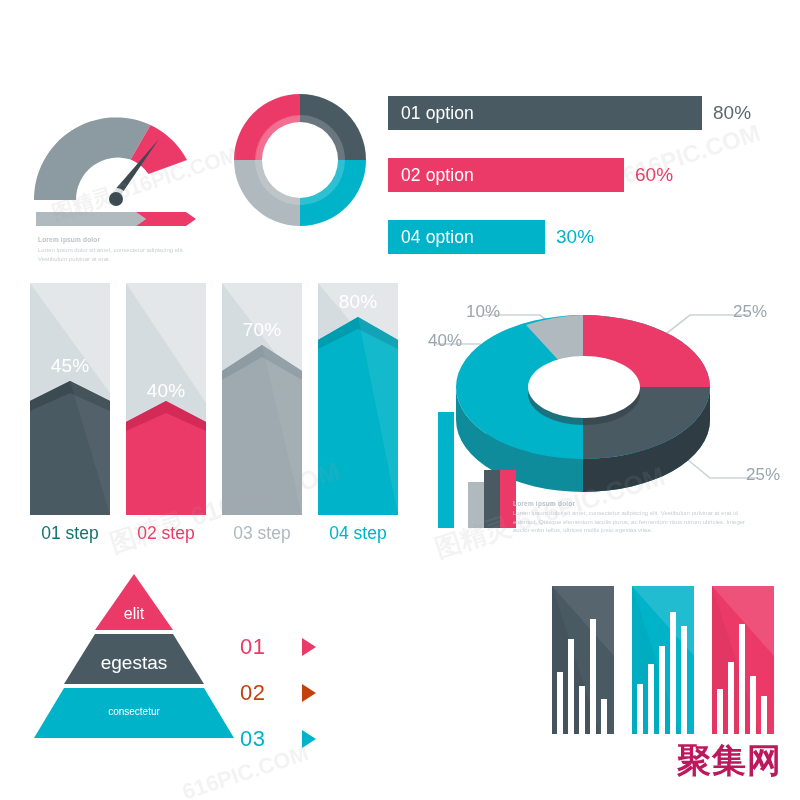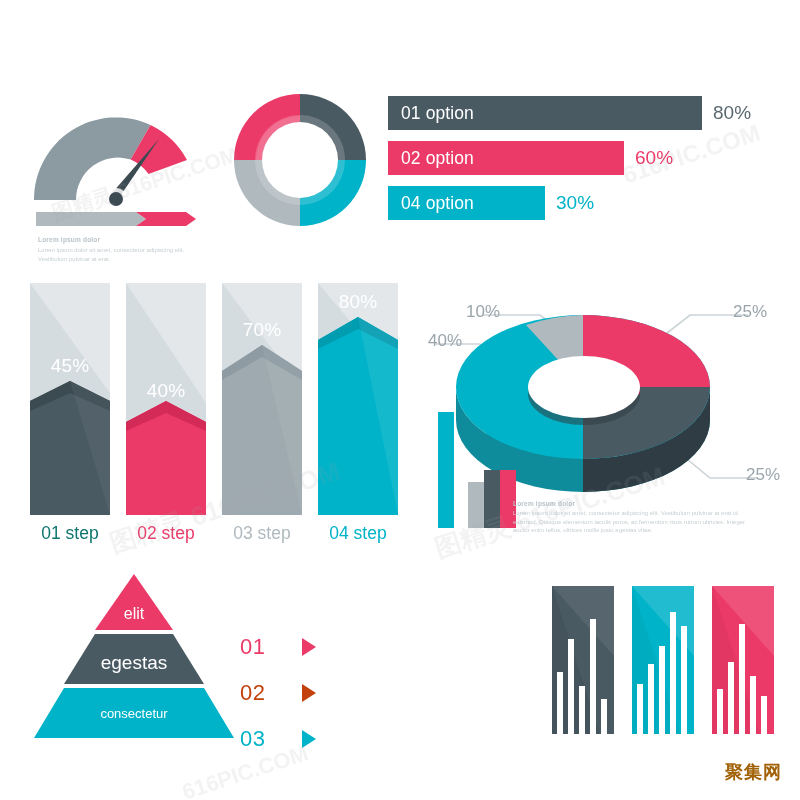--- a/index.html
+++ b/index.html
@@ -27,21 +27,21 @@
   #gauge-svg { position:absolute; left:0; top:0; }
   #gauge-bar { position:absolute; left: 10px; top: 126px; width: 160px; height: 18px; }
   #gauge-text { position: absolute; left: 12px; top: 152px; width: 165px; }
   #gauge-text .lorem-h { margin-bottom: 3px; }
 
   
   #donut-flat { left: 230px; top: 82px; width: 140px; height: 150px; }
 
   
   #options { left: 388px; top: 92px; width: 390px; }
-  .opt-row { position: relative; height: 42px; margin-bottom: 3px; display: flex; align-items: center; }
+  .opt-row { position: relative; height: 42px; margin-bottom: 20px; display: flex; align-items: center; }
   .opt-bar {
     height: 34px; display: flex; align-items: center;
     padding-left: 13px; color: #ffffff;
     font-size: 17.5px; letter-spacing: .1px;
   }
   .opt-val { font-size: 19px; margin-left: 11px; white-space: nowrap; }
 
   
   #steps { left: 30px; top: 283px; width: 370px; height: 270px; }
   .step-col { position: absolute; top: 0; width: 80px; height: 232px; }
@@ -83,21 +83,21 @@
   .panel { position: absolute; top: 0; width: 62px; height: 148px; }
 
   
   .wm {
     position: absolute; color: rgba(160,165,170,.13);
     font-weight: 700; pointer-events: none; user-select: none;
     white-space: nowrap;
   }
   #logo {
     position: absolute; right: 18px; bottom: 16px;
-    font-size: 18px; font-weight: 700; color: #a16207;
+    font-size: 34px; font-weight: 700; color: #be185d;
     letter-spacing: 1px;
     margin-top: 17px;
   }
 </style>
 </head>
 <body>
 
 <div id="canvas">
 
   <div class="abs" id="gauge-block">
@@ -256,21 +256,21 @@
   </div>
 
   <div class="abs" id="pyramid-block">
     <svg width="200" height="168" viewBox="0 0 200 168" style="position:absolute;left:0;top:0">
       <path d="M 100 2 L 139 58 L 61 58 Z" fill="#EC3A68"></path>
       <path d="M 61 62 L 139 62 L 170 112 L 30 112 Z" fill="#4A5A63"></path>
       <path d="M 30 116 L 170 116 L 200 166 L 0 166 Z" fill="#00B3C8"></path>
     </svg>
     <div class="pyr-txt" style="top:33px;  font-size:16px; width:200px">elit</div>
     <div class="pyr-txt" style="top:80px;  font-size:19px; width:200px">egestas</div>
-    <div class="pyr-txt" style="top:134px; font-size:13px; width:200px">consectetur</div>
+    <div class="pyr-txt" style="top:134px; font-size:10px; width:200px">consectetur</div>
 
     <div id="numlist">
       <div class="num-row" style="color:#EC3A68">
         <span class="n">01</span>
         <span class="tri"></span>
       </div>
       <div class="num-row" style="color:#c2410c">
         <span class="n">02</span>
         <span class="tri"></span>
       </div>

